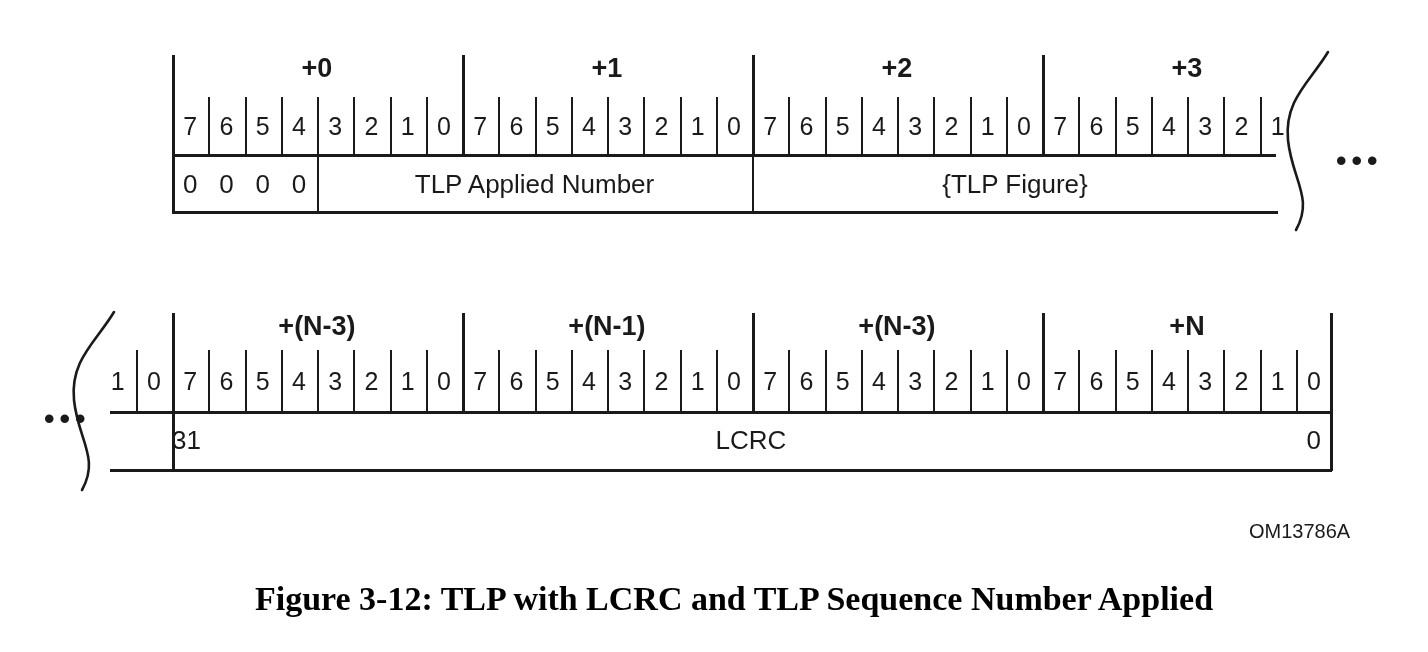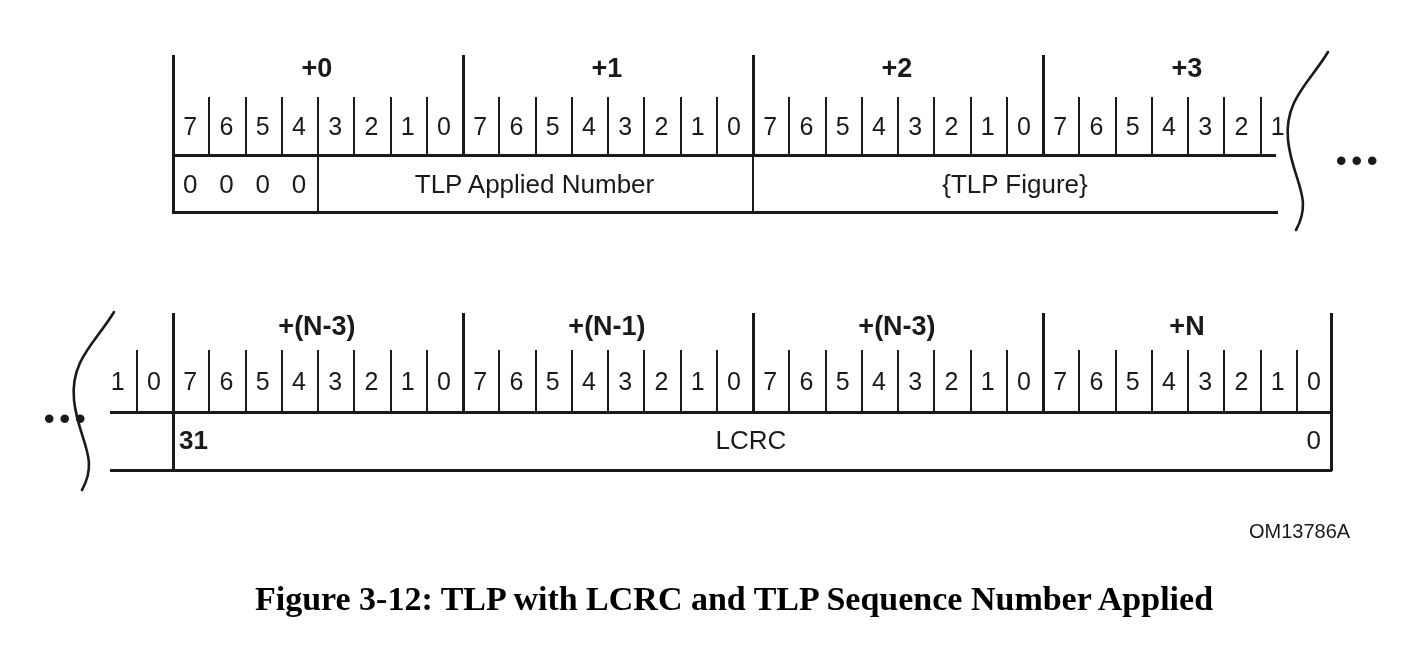--- a/index.html
+++ b/index.html
@@ -20,21 +20,21 @@
   .vline.thick{width:3px;}
   .hline{position:absolute;background:#1a1a1a;height:2px;}
   .hline.thick{height:3px;}
 
   .bytelabel{position:absolute;font-size:27px;font-weight:bold;
              text-align:center;line-height:1;}
 
   .field{position:absolute;box-sizing:border-box;font-size:26px;
          line-height:1;display:flex;align-items:center;}
   .field.center{justify-content:center;}
-  .field.left{justify-content:flex-start;padding-left:7px;font-weight:bold;}
+  .field.left{justify-content:flex-start;}
   .field.right{justify-content:flex-end;padding-right:9px;}
 
   .zerobits{position:absolute;display:flex;align-items:center;
             font-size:26px;line-height:1;}
   .zerobits span{flex:1 1 0;text-align:center;}
 
   .dots{position:absolute;font-size:30px;font-weight:bold;
         letter-spacing:5px;line-height:1;}
 
   .brk{position:absolute;}

